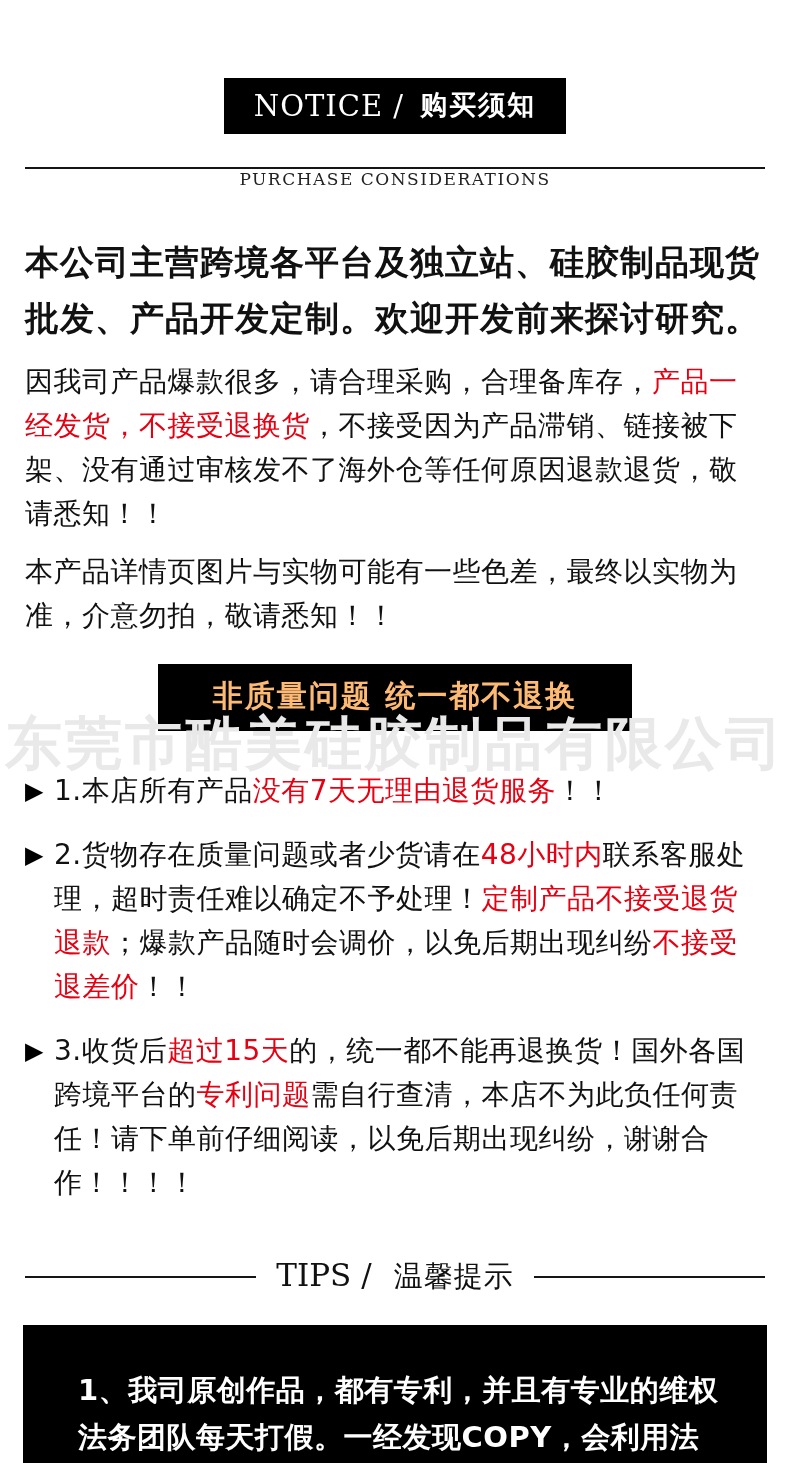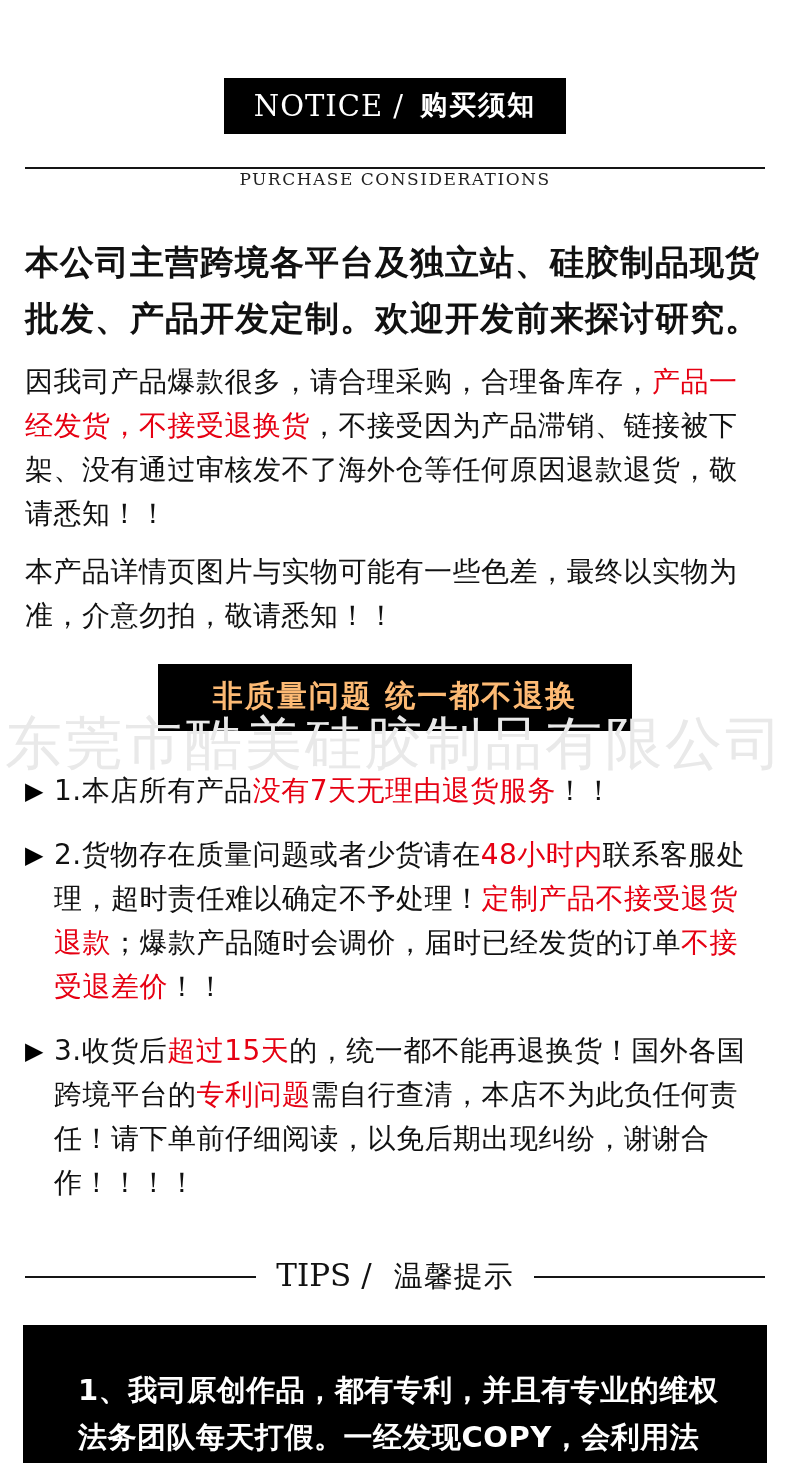--- a/index.html
+++ b/index.html
@@ -66,21 +66,21 @@
   }
   .watermark{
     position:absolute;
     top:706px;left:0;right:0;
     text-align:center;
     font-size:57px;
     color:#e9e9e9;
     letter-spacing:3px;
     white-space:nowrap;
     z-index:0;
-    font-weight:normal;
+    font-weight:bold;
   }
   .bullet{
     display:flex;
     align-items:flex-start;
     gap:10px;
     margin-bottom:20px;
     font-size:28px;
     line-height:44px;
     letter-spacing:0.5px;
     position:relative;z-index:1;
@@ -141,21 +141,21 @@
 
   <div class="watermark">东莞市酷美硅胶制品有限公司</div>
 
   <div class="bullets">
     <div class="bullet">
       <span class="bullet-marker">▶</span>
       <div class="bullet-text"><span>1.本店所有产品</span><span class="red">没有7天无理由退货服务</span><span>！！</span></div>
     </div>
     <div class="bullet">
       <span class="bullet-marker">▶</span>
-      <div class="bullet-text"><span>2.货物存在质量问题或者少货请在</span><span class="red">48小时内</span><span>联系客服处理，超时责任难以确定不予处理！</span><span class="red">定制产品不接受退货退款</span><span>；爆款产品随时会调价，届时已经发货的订单</span><span class="red">不接受退差价</span><span>！！</span></div>
+      <div class="bullet-text"><span>2.货物存在质量问题或者少货请在</span><span class="red">48小时内</span><span>联系客服处理，超时责任难以确定不予处理！</span><span class="red">定制产品不接受退货退款</span><span>；爆款产品随时会调价，以免后期出现纠纷</span><span class="red">不接受退差价</span><span>！！</span></div>
     </div>
     <div class="bullet">
       <span class="bullet-marker">▶</span>
       <div class="bullet-text"><span>3.收货后</span><span class="red">超过15天</span><span>的，统一都不能再退换货！国外各国跨境平台的</span><span class="red">专利问题</span><span>需自行查清，本店不为此负任何责任！请下单前仔细阅读，以免后期出现纠纷，谢谢合作！！！！</span></div>
     </div>
   </div>
 
   <div class="tips-header">
     <hr class="tips-line">
     <div class="tips-center">

